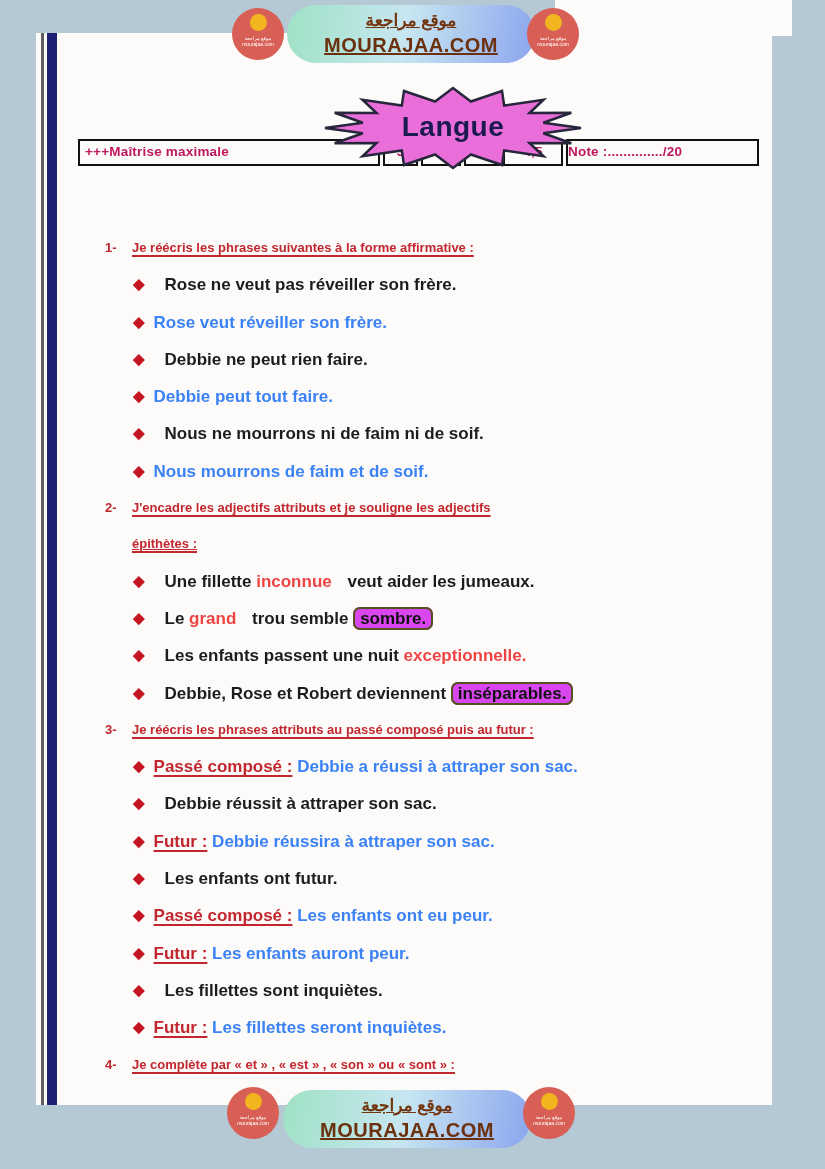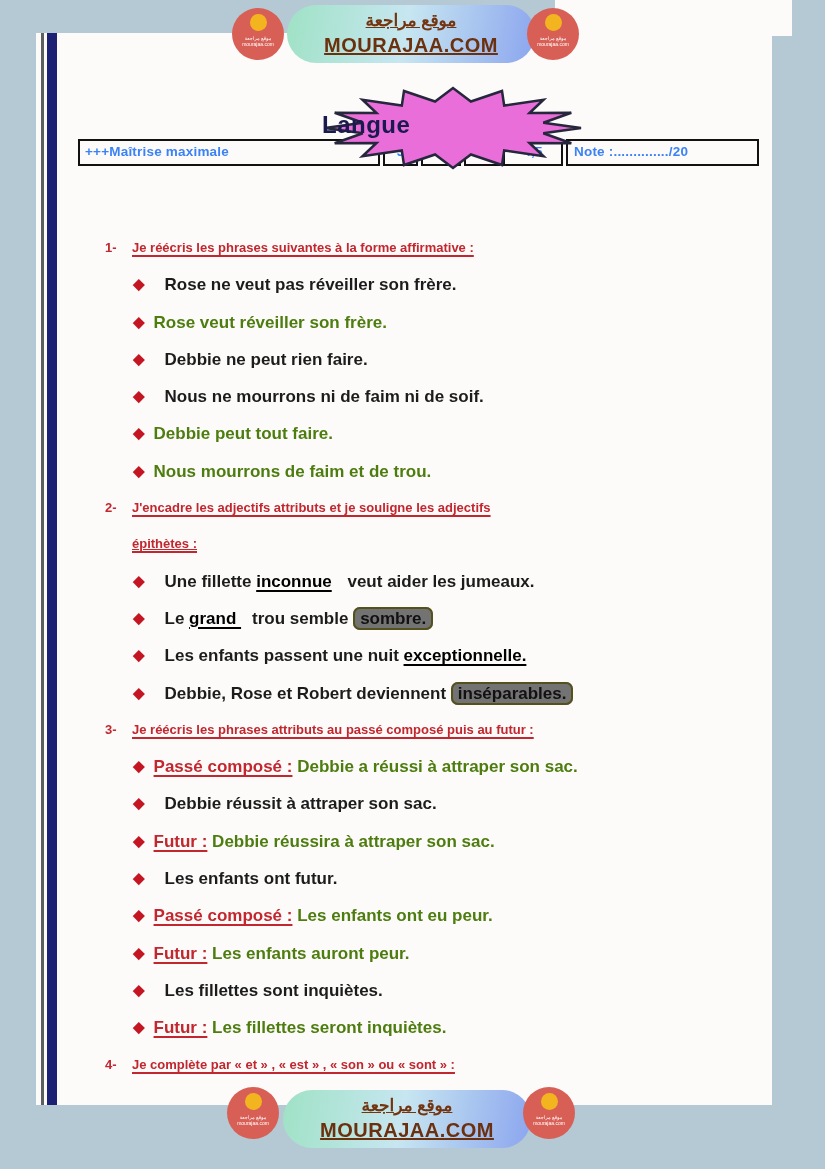--- a/index.html
+++ b/index.html
@@ -38,55 +38,55 @@
     width:17px;height:17px;border-radius:50%;background:#f3b51f;margin:0 auto;
     color:#fff;font-size:6px;line-height:17px;font-weight:700;overflow:hidden;
   }
   .logo .t1{font-size:5px;color:#ffffff;line-height:6px;margin-top:4px;}
   .logo .t2{font-size:5px;color:#ffffff;line-height:6px;}
 
   
   .burst{position:absolute;left:286px;top:52px;width:262px;height:86px;z-index:4;}
   .burst svg{display:block;}
   .burst .label{
-    position:absolute;left:0;top:26px;width:100%;
-    font-size:24px;font-weight:700;color:#1a1a50;letter-spacing:.5px;
+    position:absolute;left:0;top:26px;width:100%;text-align:center;
+    font-size:28px;font-weight:700;color:#1a1a50;letter-spacing:.5px;
   }
 
   
   .score{position:absolute;left:42px;top:106px;display:flex;z-index:2;}
   .score .cell{
     height:27px;box-sizing:border-box;border:2.5px solid #111;
-    font-size:13.5px;font-weight:700;color:#3b82f6;line-height:21px;
+    font-size:13.5px;font-weight:700;color:#be185d;line-height:21px;
     margin-right:3px;text-align:center;letter-spacing:.2px;
   }
   .score .c0{width:302px;text-align:left;padding-left:5px;}
   .score .c1{width:35px;}
   .score .c2{width:40px;}
   .score .c3{width:36px;}
   .score .c4{width:60px;}
-  .score .c5{width:193px;text-align:left;padding-left:6px;margin-right:6px;}
+  .score .c5{width:193px;text-align:left;margin-right:6px;}
 
   
   .content{position:absolute;left:69px;top:197px;width:648px;z-index:2;}
   .line{line-height:36.3px;white-space:nowrap;font-size:17px;font-weight:700;}
   .heading{color:#c2262e;font-size:13px;}
   .exnum{display:inline-block;width:27px;color:#c2262e;}
   .heading .hu,.seg.ru{
     text-decoration:underline;text-decoration-thickness:2px;text-underline-offset:3px;
   }
   .heading.cont{padding-left:27px;text-decoration:underline;}
   .item{padding-left:28px;}
   .diamond{color:#c41622;font-size:15px;margin-right:9px;vertical-align:1px;}
   .seg.black{color:#1c1c1c;padding-left:11px;}
-  .seg.blue{color:#4d7c0f;}
-  .seg.bu{color:#000000;text-decoration:underline;text-decoration-thickness:2px;text-underline-offset:3px;}
+  .seg.blue{color:#3b82f6;}
+  .seg.bu{color:#ef4444;text-decoration-thickness:2px;text-underline-offset:3px;}
   .seg.ru{color:#c2262e;}
   .seg.hl{
-    background:#737373;border:2px solid#55511b;border-radius:7px;
+    background:#d946ef;border:2px solid#55511b;border-radius:7px;
     padding:0 5px;color:#111;
   }
 </style>
 </head>
 <body>
 
 <div class="page-top-patch"></div>
 
 <div class="page">
   <div class="vline-gray"></div>
@@ -106,23 +106,23 @@
       <div class="cell c3">3</div>
       <div class="cell c4">4,5</div>
       <div class="cell c5">Note :............../20</div>
     </div>
 
   <div class="content">
       <div class="line heading"><span class="exnum">1-</span><span class="hu">Je réécris les phrases suivantes à la forme affirmative :</span></div>
       <div class="line item"><span class="diamond">◆</span><span class="seg black">Rose ne veut pas réveiller son frère.</span></div>
       <div class="line item"><span class="diamond">◆</span><span class="seg blue">Rose veut réveiller son frère.</span></div>
       <div class="line item"><span class="diamond">◆</span><span class="seg black">Debbie ne peut rien faire.</span></div>
+      <div class="line item"><span class="diamond">◆</span><span class="seg blue">Debbie peut tout faire.</span></div>
       <div class="line item"><span class="diamond">◆</span><span class="seg black">Nous ne mourrons ni de faim ni de soif.</span></div>
-      <div class="line item"><span class="diamond">◆</span><span class="seg blue">Debbie peut tout faire.</span></div>
-      <div class="line item"><span class="diamond">◆</span><span class="seg blue">Nous mourrons de faim et de trou.</span></div>
+      <div class="line item"><span class="diamond">◆</span><span class="seg blue">Nous mourrons de faim et de soif.</span></div>
       <div class="line heading"><span class="exnum">2-</span><span class="hu">J'encadre les adjectifs attributs et je souligne les adjectifs</span></div>
       <div class="line heading cont"><span class="hu">épithètes :</span></div>
       <div class="line item"><span class="diamond">◆</span><span class="seg black">Une fillette </span><span class="seg bu">inconnue</span><span class="seg black"> veut aider les jumeaux.</span></div>
       <div class="line item"><span class="diamond">◆</span><span class="seg black">Le </span><span class="seg bu">grand </span><span class="seg black">trou semble </span><span class="seg hl">sombre.</span></div>
       <div class="line item"><span class="diamond">◆</span><span class="seg black">Les enfants passent une nuit </span><span class="seg bu">exceptionnelle.</span></div>
       <div class="line item"><span class="diamond">◆</span><span class="seg black">Debbie, Rose et Robert deviennent </span><span class="seg hl">inséparables.</span></div>
       <div class="line heading"><span class="exnum">3-</span><span class="hu">Je réécris les phrases attributs au passé composé puis au futur :</span></div>
       <div class="line item"><span class="diamond">◆</span><span class="seg ru">Passé composé :</span><span class="seg blue"> Debbie a réussi à attraper son sac.</span></div>
       <div class="line item"><span class="diamond">◆</span><span class="seg black">Debbie réussit à attraper son sac.</span></div>
       <div class="line item"><span class="diamond">◆</span><span class="seg ru">Futur :</span><span class="seg blue"> Debbie réussira à attraper son sac.</span></div>

